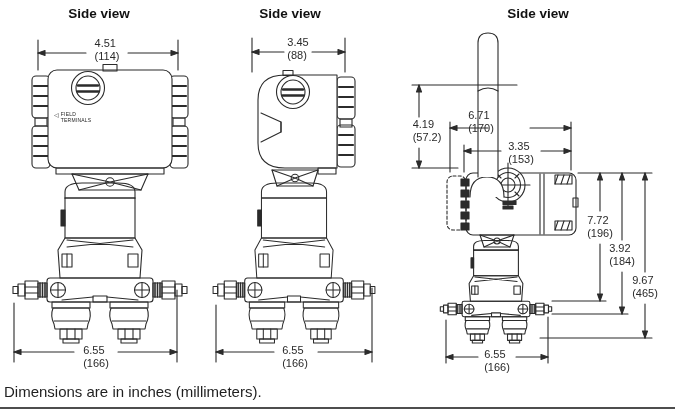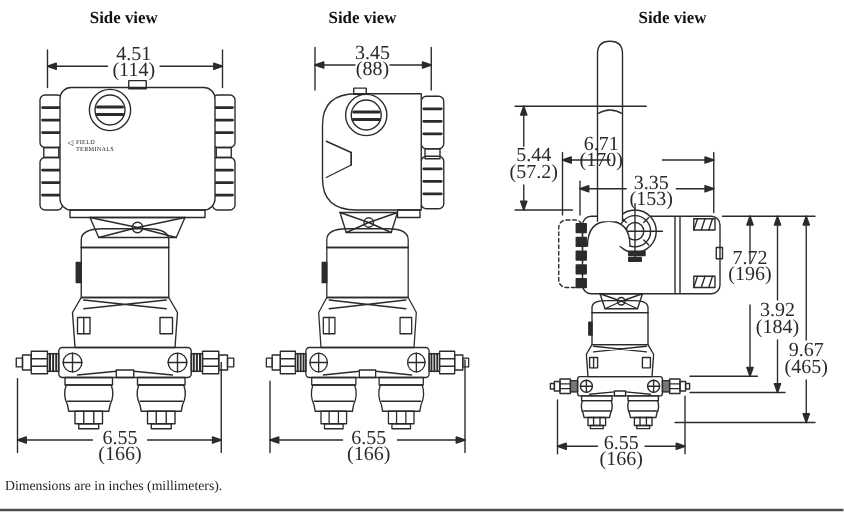--- a/index.html
+++ b/index.html
@@ -1,31 +1,31 @@
 <!DOCTYPE html>
 <html><head>
 <meta charset="utf-8">
 <style>
   html,body{margin:0;padding:0;background:#ffffff;}
   #stage{
     position:relative;width:675px;height:416px;background:#fff;overflow:hidden;
-    font-family:Liberation Serif, serif;color:#1f1f1f;
+    font-family:Liberation Sans, sans-serif;color:#1f1f1f;
   }
   svg{position:absolute;left:0;top:0;}
   .title{
     position:absolute;transform:translateX(-50%);
     font-size:13.5px;font-weight:bold;color:#111;white-space:nowrap;
   }
   .dim{
-    position:absolute;transform:translateX(-50%);text-align:center;
-    font-size:16px;line-height:13px;color:#2a2a2a;white-space:nowrap;
+    position:absolute;transform:translateX(-50%);text-align:left;
+    font-size:11px;line-height:13px;color:#2a2a2a;white-space:nowrap;
   }
   .dim span{display:block;}
   .caption{
-    position:absolute;left:4px;top:383px;font-size:11px;color:#1f1f1f;white-space:nowrap;
+    position:absolute;left:4px;top:383px;font-size:15px;color:#1f1f1f;white-space:nowrap;
   }
   .rule{position:absolute;left:0;top:407px;width:675px;height:2px;background:#4d4d4d;}
   .ft-label{
     position:absolute;left:54px;top:112px;display:flex;align-items:flex-start;gap:2px;
     font-size:5px;line-height:5.5px;color:#222;letter-spacing:0.2px;
   }
   .ft-label .arrow{font-size:6px;line-height:6px;}
   .ft-text span{display:block;}
 </style>
 </head>
@@ -260,32 +260,32 @@
   <div class="dim" style="left:298px;top:36px">
     <span>3.45</span>
     <span>(88)</span>
   </div>
   <div class="dim" style="left:295px;top:344px">
     <span>6.55</span>
     <span>(166)</span>
   </div>
 
   <div class="dim" style="left:427px;top:118px">
-    <span>5.44</span>
+    <span>4.19</span>
     <span>(57.2)</span>
   </div>
   <div class="dim" style="left:481px;top:109px">
     <span>6.71</span>
     <span>(170)</span>
   </div>
   <div class="dim" style="left:521px;top:140px">
     <span>3.35</span>
     <span>(153)</span>
   </div>
-  <div class="dim" style="left:600px;top:200px">
+  <div class="dim" style="left:600px;top:214px">
     <span>7.72</span>
     <span>(196)</span>
   </div>
   <div class="dim" style="left:622px;top:242px">
     <span>3.92</span>
     <span>(184)</span>
   </div>
   <div class="dim" style="left:645px;top:274px">
     <span>9.67</span>
     <span>(465)</span>

